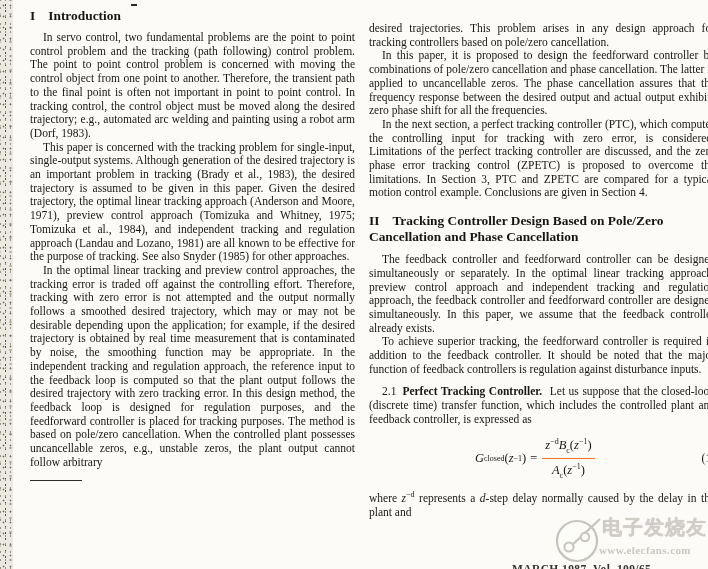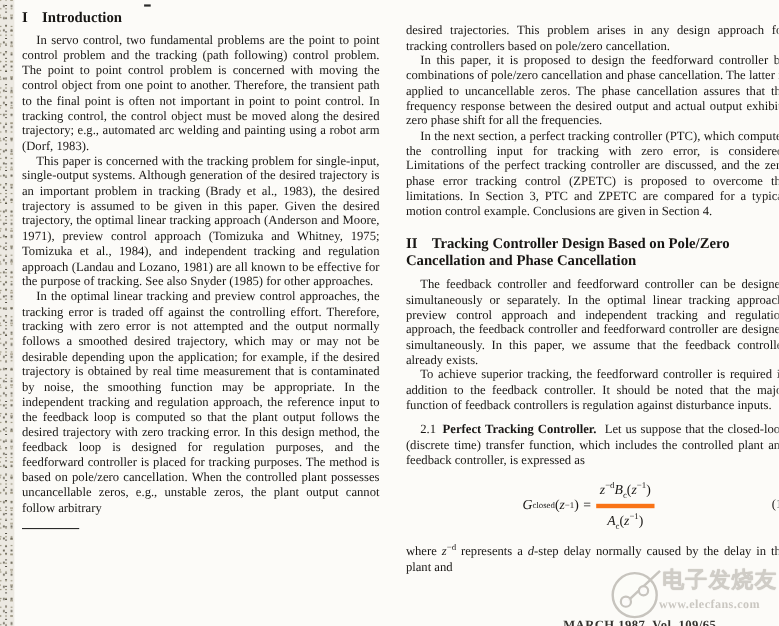--- a/index.html
+++ b/index.html
@@ -21,21 +21,21 @@
     background-position: 0 0, 3px 4px, 1px 2px, 5px 7px;
   }
   .dash-artifact {
     position:absolute; left:131px; top:4px; width:6px; height:2px;
     background:#2b2b2b;
   }
   .col {
     position:absolute; text-align:justify;
     font-size:11.5px; line-height:13.7px;
   }
-  .col-left  { left:20px; top:8px;  width:325px; }
+  .col-left  { left:30px; top:8px;  width:325px; }
   .col-right { left:357px; top:22px; width:346px;margin-left:12px; }
 
   .section-heading {
     font-size:13.4px; font-weight:bold; line-height:16px;
     text-align:left; margin:0 0 7px 0;
   }
   .section-heading .sec-num { margin-right:13px; }
   .section2 { margin-top:13px; margin-bottom:8px; }
 
   p { margin:0; text-indent:13px; }
@@ -55,21 +55,21 @@
   .smallcaps { font-variant:small-caps; }
 
   
   .eq-row { display:flex; align-items:center; margin:8px 0 6px 0; }
   .eq-body { flex:1; display:flex; justify-content:center; align-items:center; font-size:12.5px; }
   .eq-number { margin-left:auto; font-size:11.5px; }
   .mi { font-style:italic; }
   .eq-body sub, .eq-body sup, .aftereq sup { font-size:8px; }
   .eq-equals { margin:0 4px; }
   .frac { display:inline-flex; flex-direction:column; align-items:center; vertical-align:middle; margin:0 1px; }
-  .frac .num { padding:0 3px 1px 3px; border-bottom:4px solid #f97316; }
+  .frac .num { padding:0 3px 1px 3px; border-bottom:1px solid #f97316; }
   .frac .den { padding-top:1px; }
 
   
   .watermark { position:absolute; left:550px; top:500px; width:158px; height:64px; }
   .wm-logo { position:absolute; left:2px; top:12px; }
   .wm-cn {
     position:absolute; left:52px; top:14px; width:110px;
     font-size:20px; font-weight:bold; letter-spacing:1px;
     color:#d0cdc7; text-shadow:0 0 1px #bfbcb6;
     font-family:"DejaVu Sans",sans-serif; white-space:nowrap; overflow:hidden;

